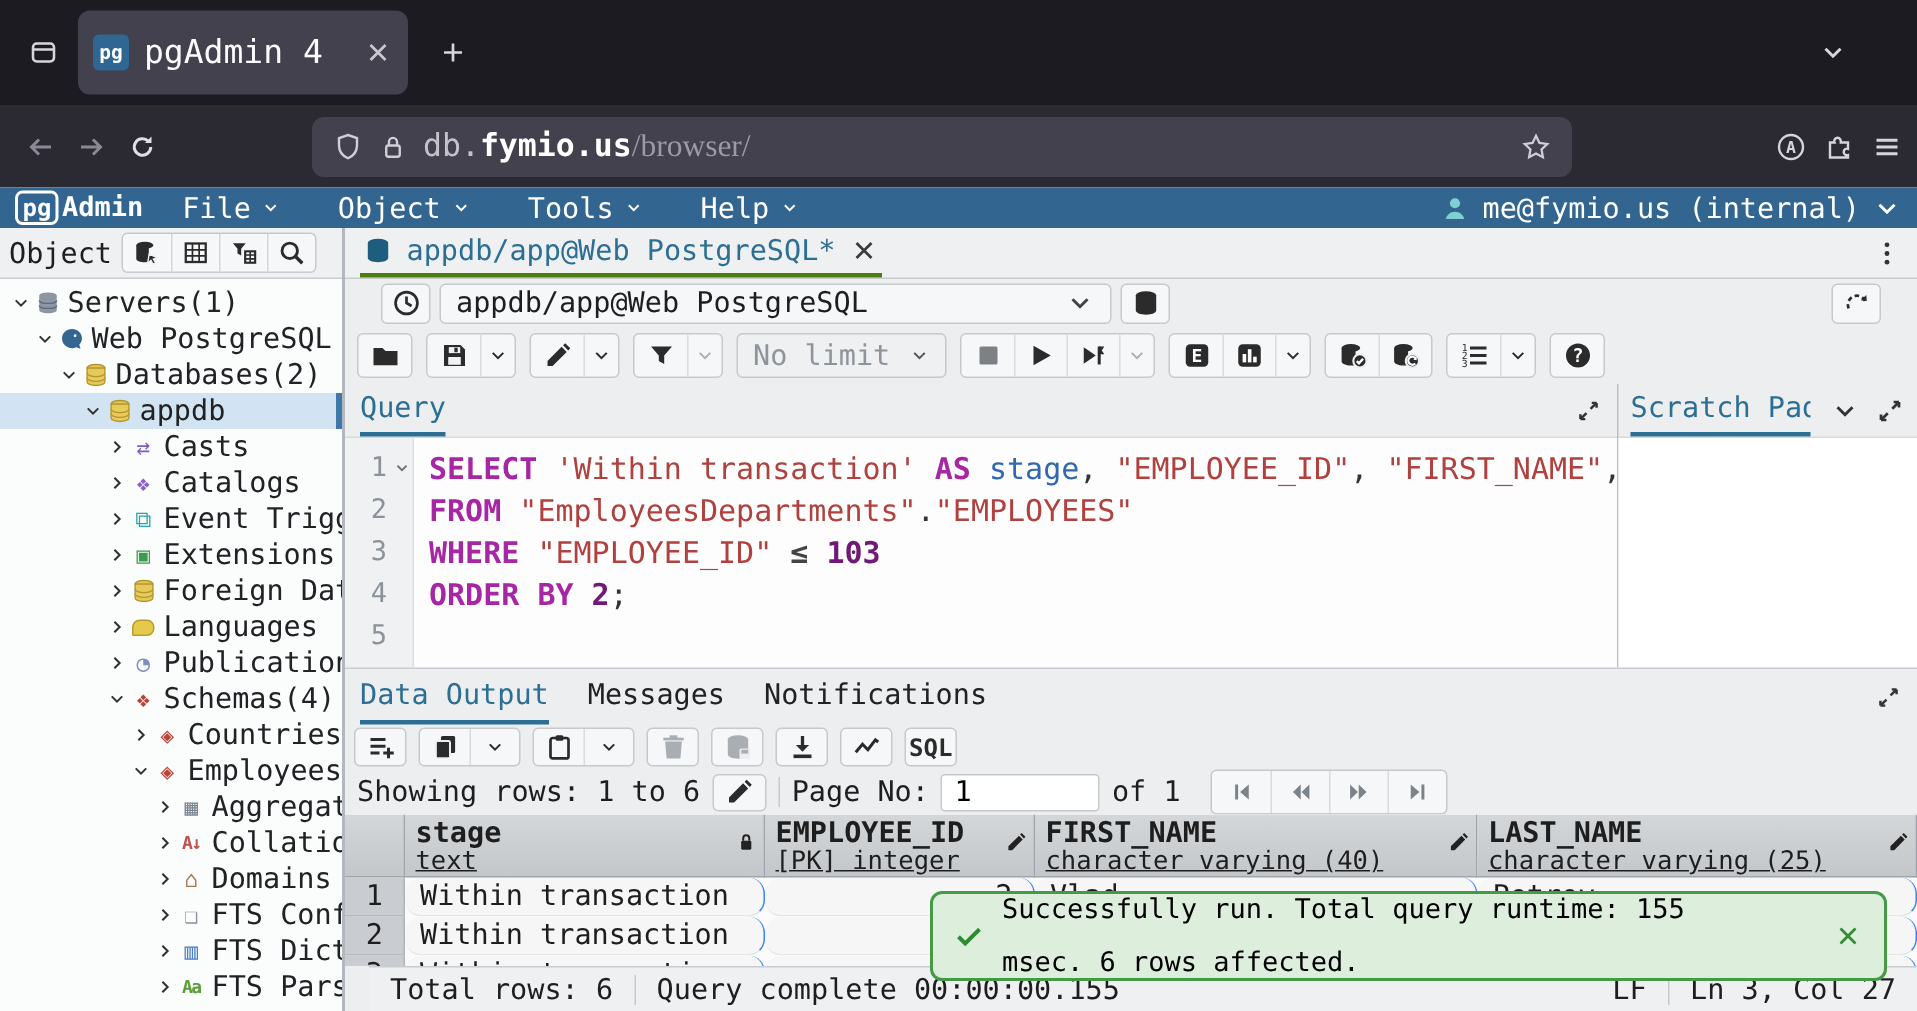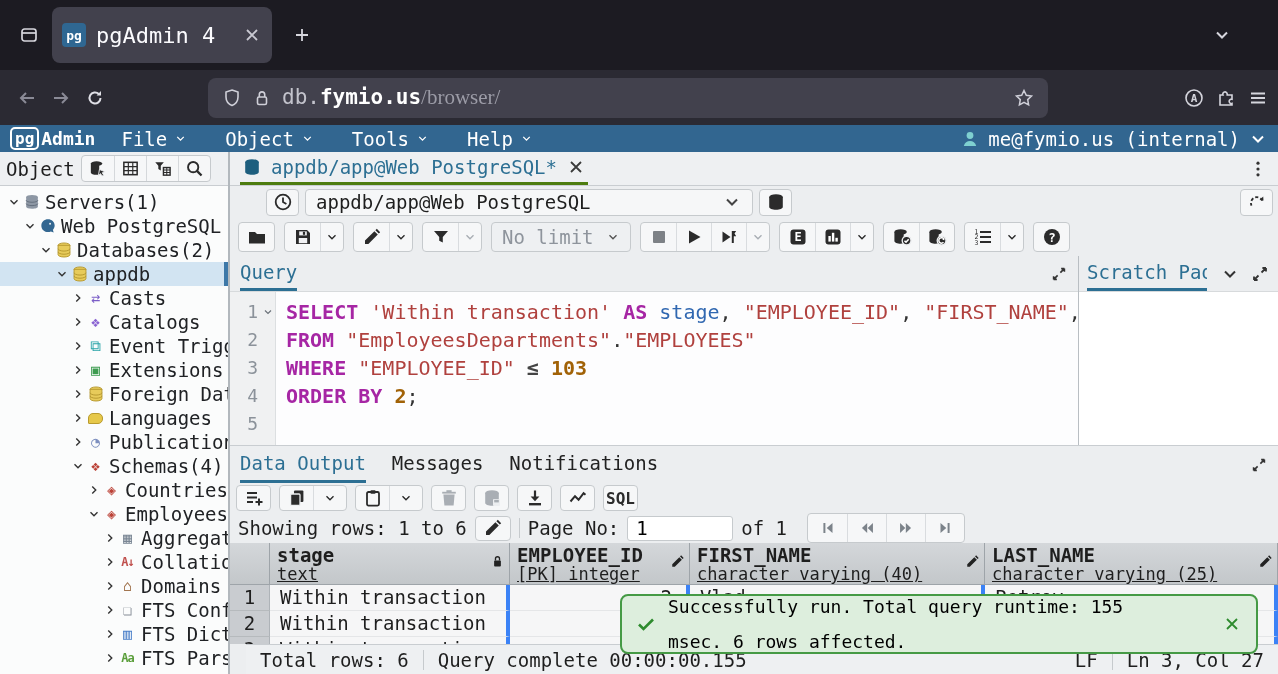--- a/index.html
+++ b/index.html
@@ -55,21 +55,21 @@
   .pill { width:15px; height:11px; background:#e6c84a; border:1px solid #b99b2e; border-radius:5px 5px 5px 1px; }
   .tlabel { overflow:hidden; }
 
   
   .work { flex:1; min-width:0; display:flex; flex-direction:column; background:#eceef0; }
   .worktabs { height:34px; background:#eef0f2; border-bottom:1px solid #c9cdd1; display:flex; align-items:center; padding:0 10px; flex:none; }
   .wtab { display:flex; align-items:center; gap:9px; height:100%; border-bottom:3px solid #4d7c0f; color:#2c6f93; font-size:19px; padding:0 2px; }
   .wtab .x { color:#3a3a3a; }
   .kebab { margin-left:auto; color:#333; }
 
-  .connrow { height:32px; display:flex; align-items:center; padding:2px 5px; gap:6px; flex:none;margin-left:31px; }
+  .connrow { height:32px; display:flex; align-items:center; padding:2px 24px; gap:6px; flex:none; }
   .cbtn { height:27px; min-width:33px; background:#f6f7f8; border:1px solid #c6cacd; border-radius:4px; display:flex; align-items:center; justify-content:center; color:#2b2b2b; }
   .connsel { width:448px; height:27px; background:#f6f7f8; border:1px solid #c6cacd; border-radius:4px; display:flex; align-items:center; padding:0 10px; gap:8px; font-size:19px; }
   .connsel .txt { flex:1; white-space:nowrap; overflow:hidden; }
   .rbtn { margin-left:auto; }
 
   .qtoolbar { height:38px; display:flex; align-items:center; padding:0 8px; gap:9px; flex:none; }
   .bgroup { display:flex; height:30px; border:1px solid #c6cacd; border-radius:4px; background:#f6f7f8; overflow:hidden; flex:none; }
   .tbtn { width:35px; display:flex; align-items:center; justify-content:center; border-left:1px solid #d9dcdf; color:#2b2b2b; }
   .tbtn:first-child { border-left:none; }
   .tbtn.narrow { width:23px; }
@@ -85,21 +85,21 @@
   .tabfill { margin-left:auto; display:flex; align-items:center; color:#333; }
   .editor { flex:1; display:flex; background:#fdfdfe; overflow:hidden; }
   .gutter { width:46px; background:#f0f1f2; border-right:1px solid #dcdfe1; color:#8b929a; font-size:18px; padding-top:6px; flex:none; }
   .gline { height:28px; line-height:28px; text-align:right; padding-right:17px; position:relative; }
   .gline .fold { position:absolute; right:1px; top:8px; color:#6b727a; }
   .code { flex:1; padding:6px 0 0 10px; font-size:20px; overflow:hidden; }
   .cline { height:28px; line-height:28px; white-space:pre; }
   .kw { color:#a626a4; font-weight:bold; }
   .str { color:#b0413e; }
   .id { color:#3168b1; }
-  .num { color:#a16207; font-weight:bold; }
+  .num { color:#701a75; font-weight:bold; }
   .op { color:#444; font-weight:bold; }
   .pl { color:#333; }
   .scratch { width:200px; border-left:1px solid #b9bec3; display:flex; flex-direction:column; flex:none; }
   .stabs { height:36px; display:flex; align-items:stretch; padding:0 8px; border-bottom:1px solid #d7dadc; gap:6px; flex:none; }
   .stitle { width:120px; overflow:hidden; white-space:nowrap; display:flex; align-items:center; font-size:19px; color:#2c6f93; border-bottom:3px solid #2c6f93; }
   .sbody { flex:1; background:#fff; }
 
   
   .output { flex:1; display:flex; flex-direction:column; border-top:1px solid #c9cdd1; min-height:0; }
   .otabs { height:37px; display:flex; align-items:stretch; gap:26px; padding:0 10px; flex:none; }
@@ -114,21 +114,21 @@
   .pgroup .tbtn { width:39px; color:#7c838a; }
   .grid { flex:1; overflow:hidden; background:#fbfbfc; min-height:0; }
   .ghead { display:flex; height:42px; }
   .gh { background:linear-gradient(#d4d7da,#c3c7ca); border-right:1px solid #9ea4a9; border-bottom:1px solid #9ea4a9; position:relative; padding:2px 7px; flex:none; overflow:hidden; }
   .gh .n { font-size:19px; font-weight:bold; line-height:20px; white-space:nowrap; }
   .gh .t { font-size:17px; line-height:18px; white-space:nowrap;text-decoration:underline; }
   .gh .hic { position:absolute; right:4px; top:11px; color:#222; }
   .gcorner { width:40px; background:linear-gradient(#d4d7da,#c3c7ca); border-right:1px solid #9ea4a9; border-bottom:1px solid #9ea4a9; flex:none; }
   .grow { display:flex; height:26px; font-size:19px; }
   .gn { width:40px; background:#c9ccd0; border-right:1px solid #aeb3b8; border-bottom:1px solid #b6babd; text-align:center; line-height:25px; flex:none; }
-  .gc { border-right:4px solid #3b82f6; border-bottom:1px solid #e5e6e8; padding:0 10px; line-height:25px; white-space:nowrap; overflow:hidden; flex:none; background:#f6f6f7; }
+  .gc { border-right:1px solid #3b82f6; border-bottom:1px solid #e5e6e8; padding:0 10px; line-height:25px; white-space:nowrap; overflow:hidden; flex:none; background:#f6f6f7;border-radius:11px; }
   .gc.r { text-align:right; padding-right:14px; }
 
   .statusbar { height:30px; border-top:1px solid #c9cdd1; background:#eef0f2; display:flex; align-items:center; gap:14px; padding:0 14px; font-size:19px; flex:none;margin-left:16px; }
   .statusbar .right { margin-left:auto; display:flex; align-items:center; gap:14px; }
 
   
   .toast { position:absolute; left:620px; top:594px; width:638px; height:60px; background:#ddeedd; border:2px solid #459a45; border-radius:8px; display:flex; align-items:center; padding:0 14px; gap:12px; z-index:50; }
   .toast .msg { width:500px; font-size:18px; line-height:35px; color:#000000; }
   .toast .tick { color:#2e8b2e; }
   .toast .tx { margin-left:auto; color:#2e8b2e; }

